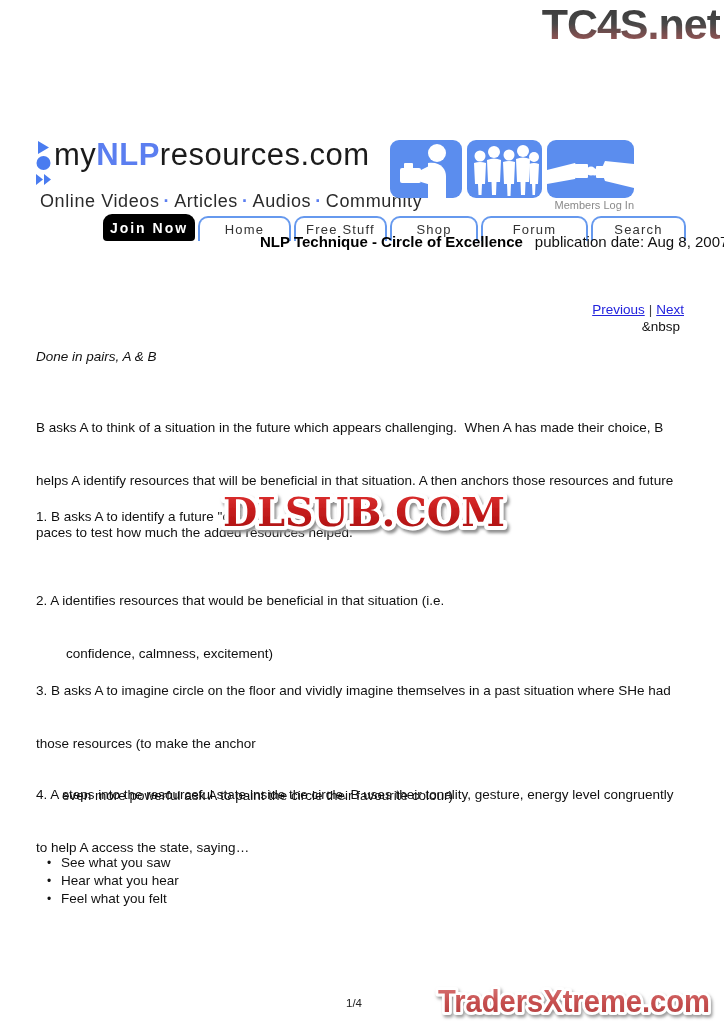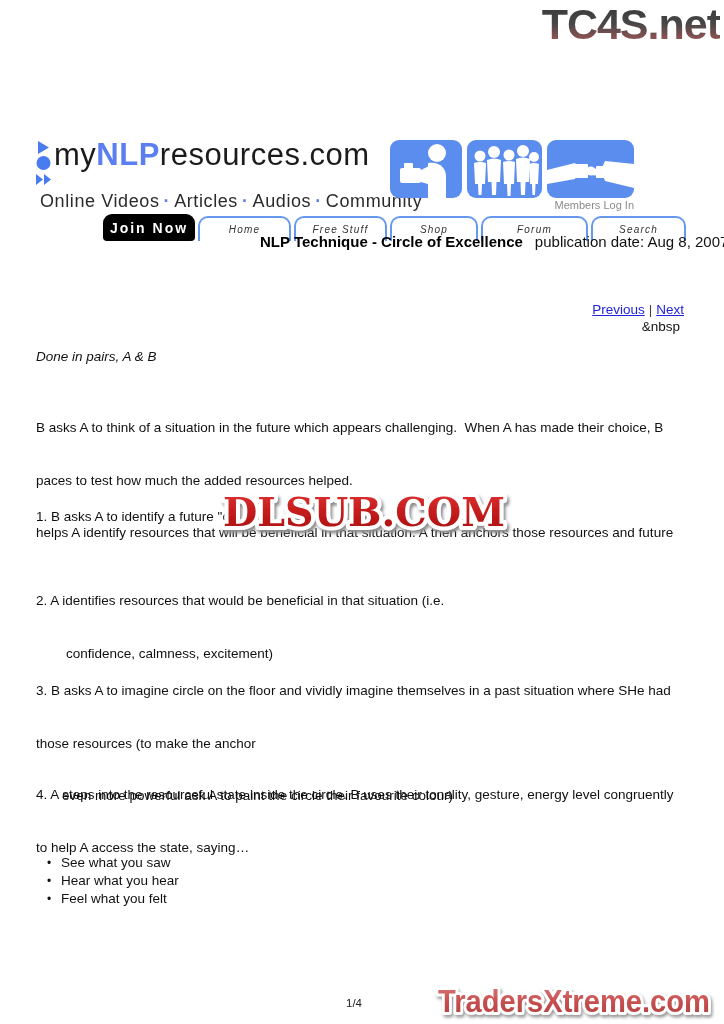--- a/index.html
+++ b/index.html
@@ -25,22 +25,22 @@
   .tile svg{display:block;}
   .tile1{left:390px;width:72px;}
   .tile2{left:467px;width:75px;}
   .tile3{left:547px;width:87px;}
   .members{position:absolute;top:199px;left:534px;width:100px;text-align:right;
            font-size:11px;color:#8a8a8a;cursor:pointer;}
 
   
   .nav{position:absolute;left:55px;top:214px;display:flex;gap:3px;align-items:flex-end;margin-left:48px;}
   .tab{box-sizing:border-box;height:25px;display:flex;align-items:center;justify-content:center;
-       font-size:10px;letter-spacing:1.2px;color:#333;background:#fff;
-       border:2px solid #6699ee;border-bottom:none;border-radius:10px 10px 0 0;cursor:pointer;font-style:italic;}
+       font-size:13px;letter-spacing:1.2px;color:#333;background:#fff;
+       border:2px solid #6699ee;border-bottom:none;border-radius:10px 10px 0 0;cursor:pointer;}
   .tab-join{width:92px;height:27px;background:#000;color:#fff;font-weight:bold;font-size:14px;
             letter-spacing:2px;border:none;border-radius:9px 9px 4px 4px;display:flex;
             align-items:center;justify-content:center;cursor:pointer;}
   .t-home{width:93px;} .t-free{width:93px;} .t-shop{width:88px;} .t-forum{width:107px;} .t-search{width:95px;}
 
   
   .title-row{position:absolute;left:260px;top:233px;display:flex;gap:12px;white-space:nowrap;
              font-size:15px;align-items:baseline;}
   .title-row .ttl{font-weight:bold;color:#000;}
   .title-row .pub{color:#111;}
@@ -144,22 +144,22 @@
     <div>
       <a>Previous</a><span class="bar">|</span><a>Next</a>
     </div>
     <div class="nbsp-line">&amp;nbsp</div>
   </div>
 
   <div class="bt italic" style="top:348px;">Done in pairs, A &amp; B</div>
 
   <div class="bt" style="top:384px;">
     <div>B asks A to think of a situation in the future which appears challenging.  When A has made their choice, B</div>
+    <div>helps A identify resources that will be beneficial in that situation. A then anchors those resources and future</div>
     <div>paces to test how much the added resources helped.</div>
-    <div>helps A identify resources that will be beneficial in that situation. A then anchors those resources and future</div>
   </div>
 
   <div class="bt" style="top:508px;">1. B asks A to identify a future "c</div>
 
   <div class="bt" style="top:557px;">
     <div>2. A identifies resources that would be beneficial in that situation (i.e.</div>
     <div class="indent">confidence, calmness, excitement)</div>
   </div>
 
   <div class="bt" style="top:647px;">

